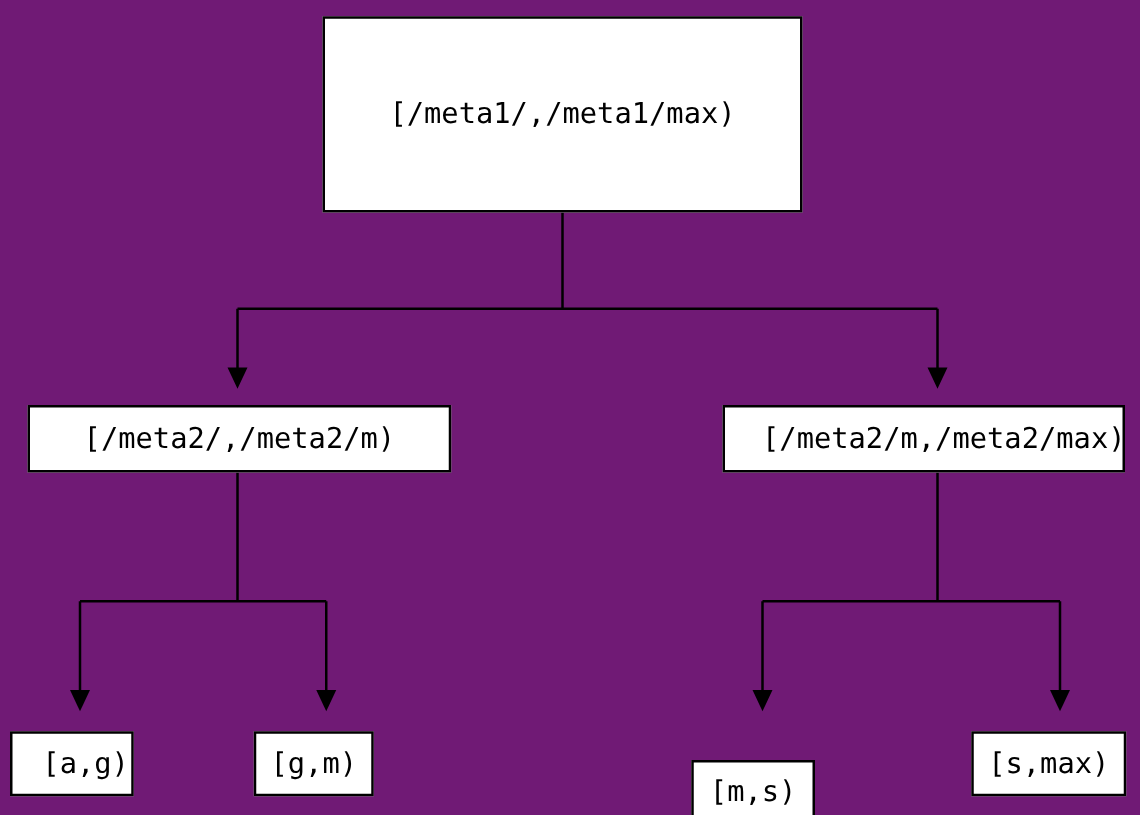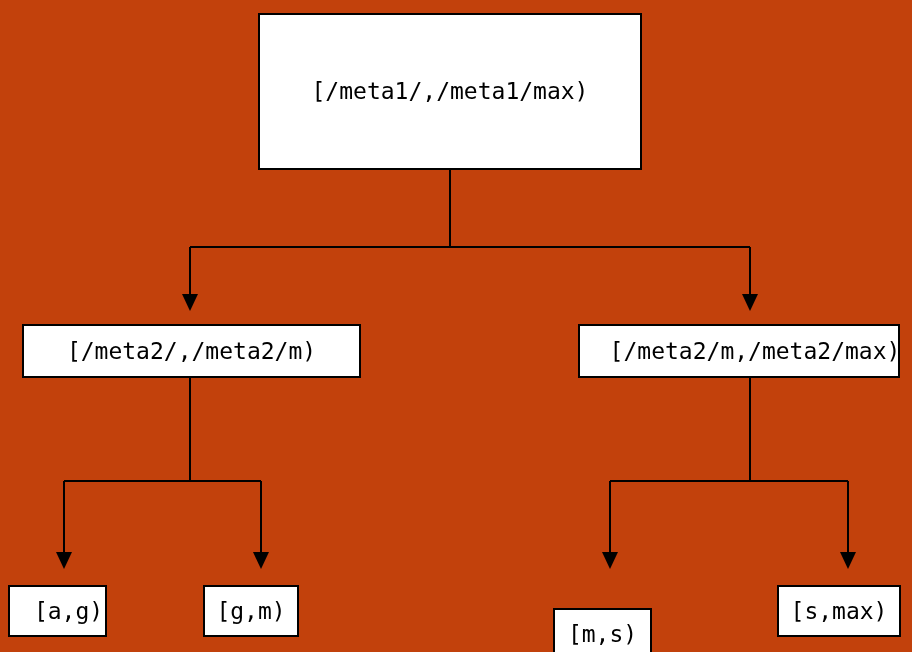--- a/index.html
+++ b/index.html
@@ -4,21 +4,21 @@
 <style>
   html, body {
     margin: 0;
     padding: 0;
     background: #ffffff;
   }
   .canvas {
     position: relative;
     width: 912px;
     height: 652px;
-    background: #c2410c;
+    background: #701a75;
     font-family: "DejaVu Sans Mono", monospace;
     overflow: hidden;
   }
   .edges {
     position: absolute;
     left: 0;
     top: 0;
     width: 912px;
     height: 652px;
   }

